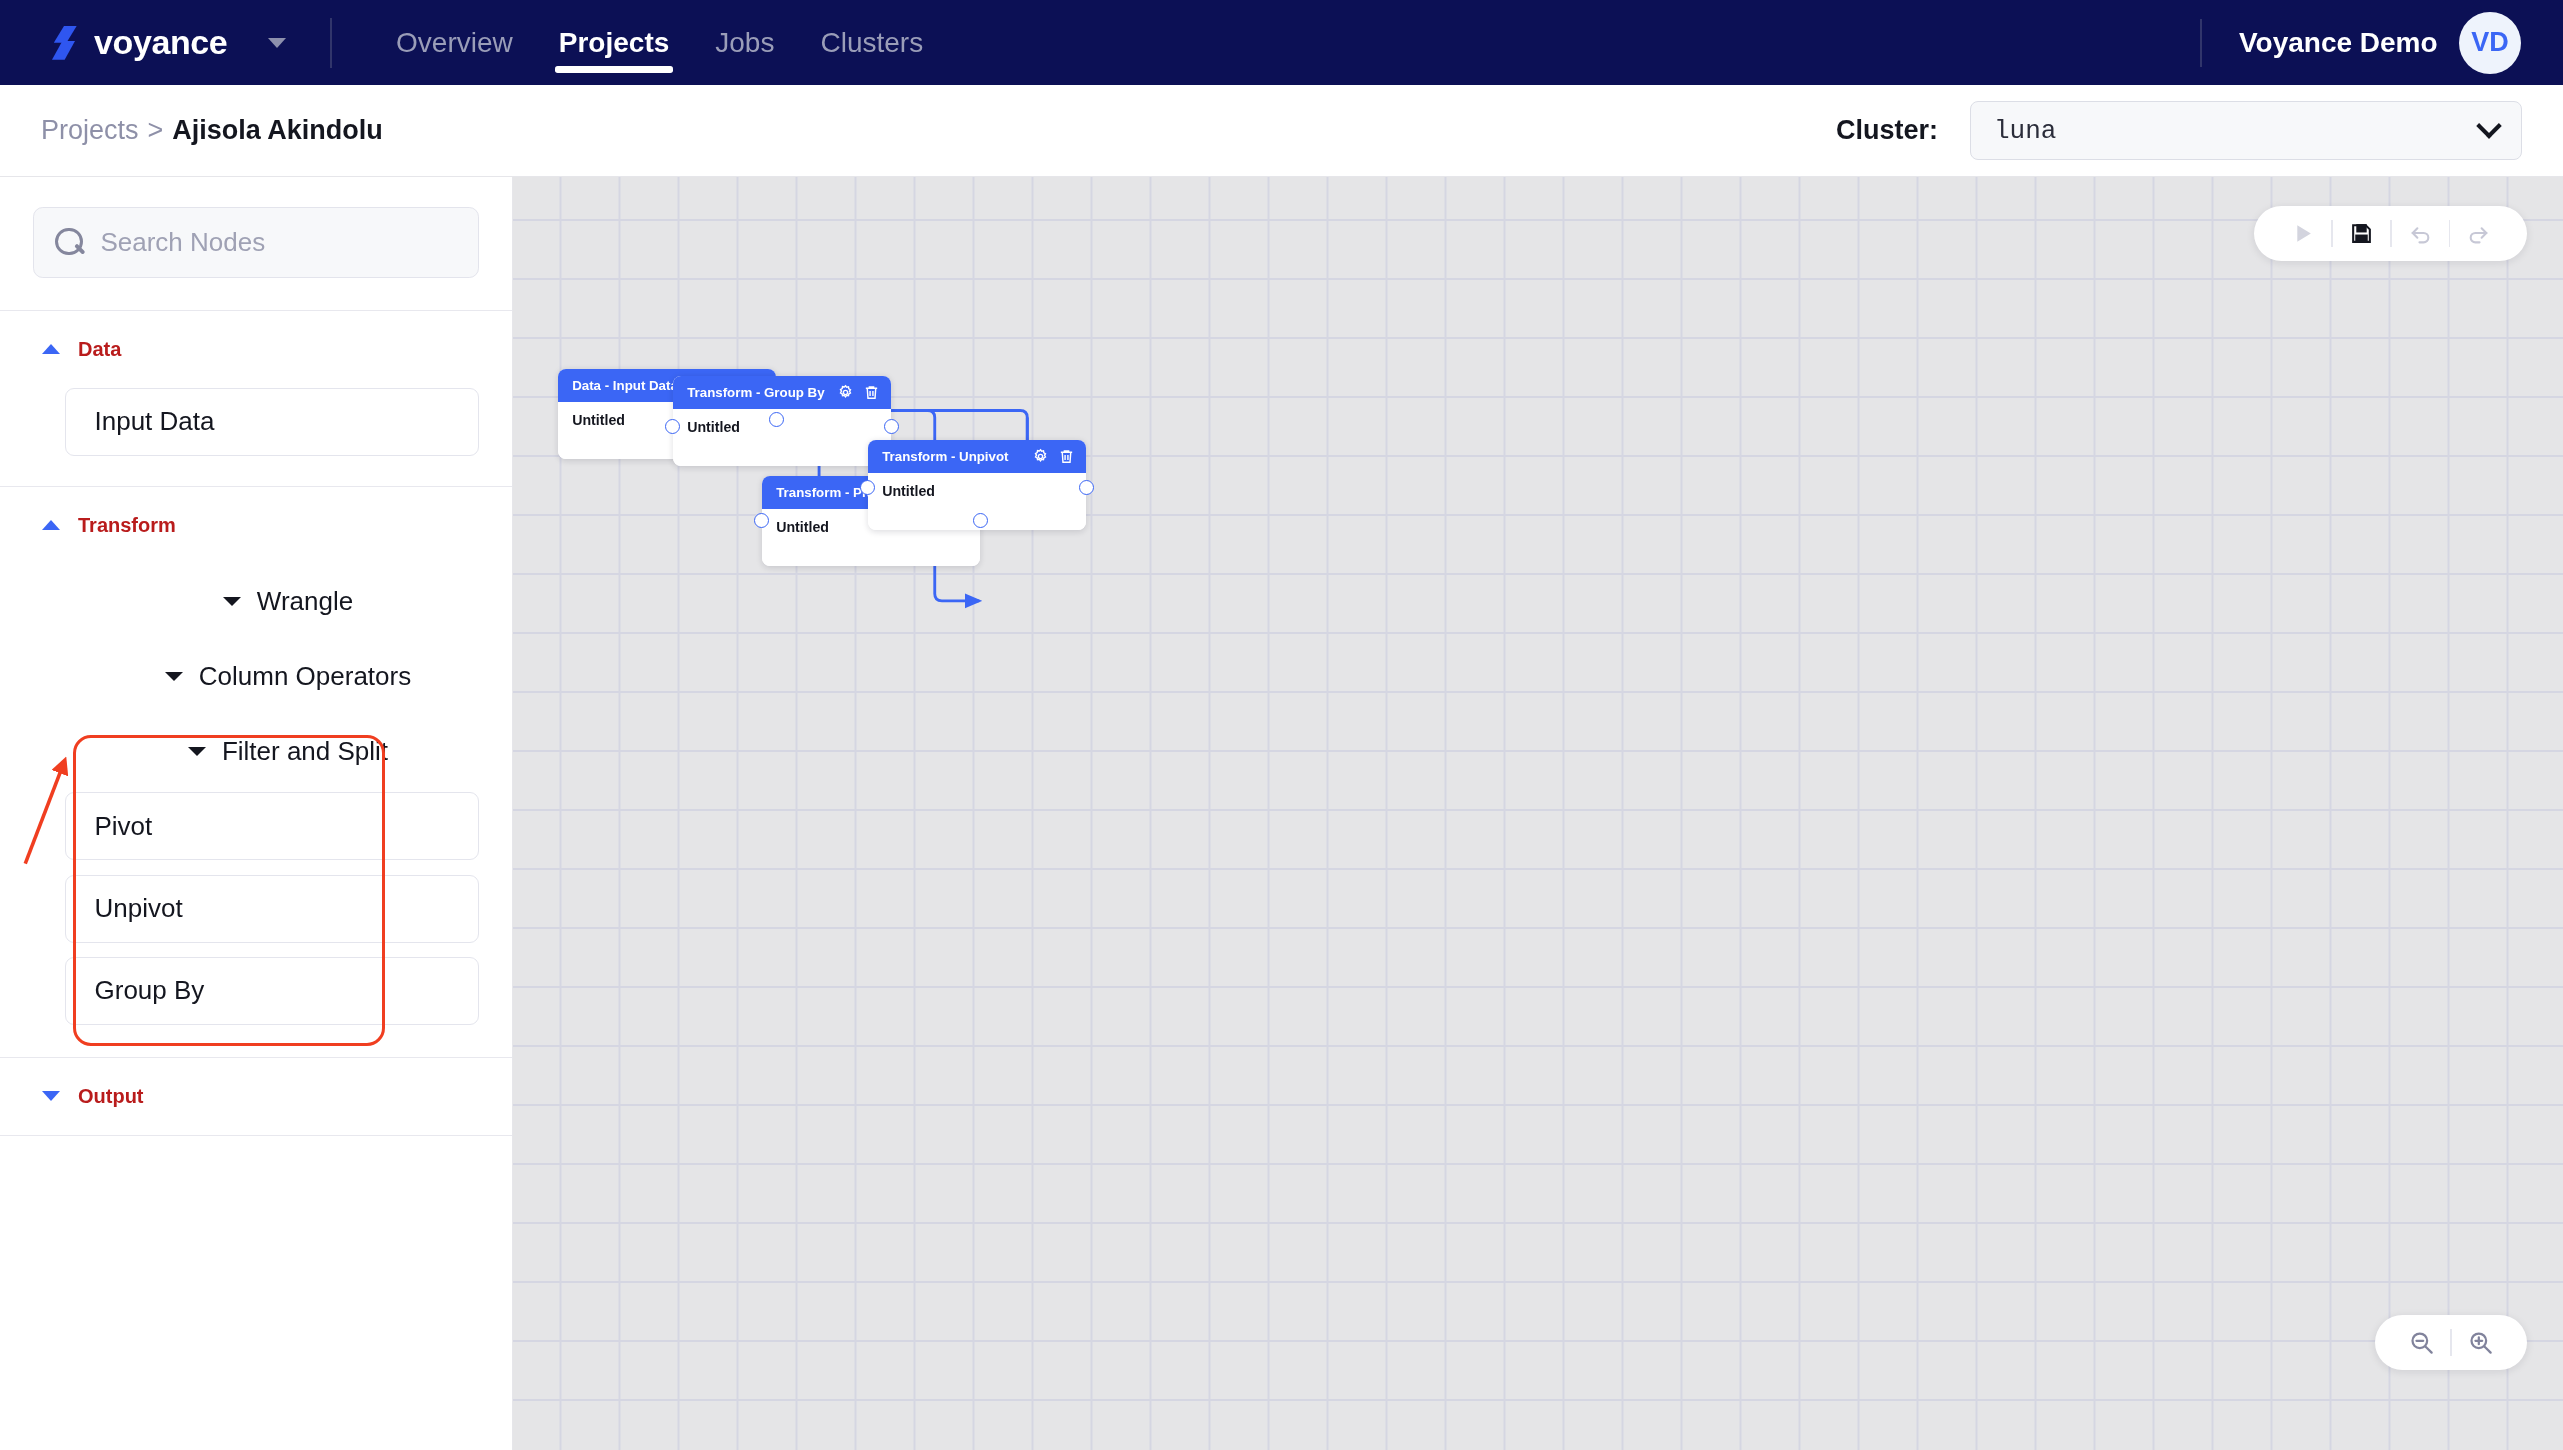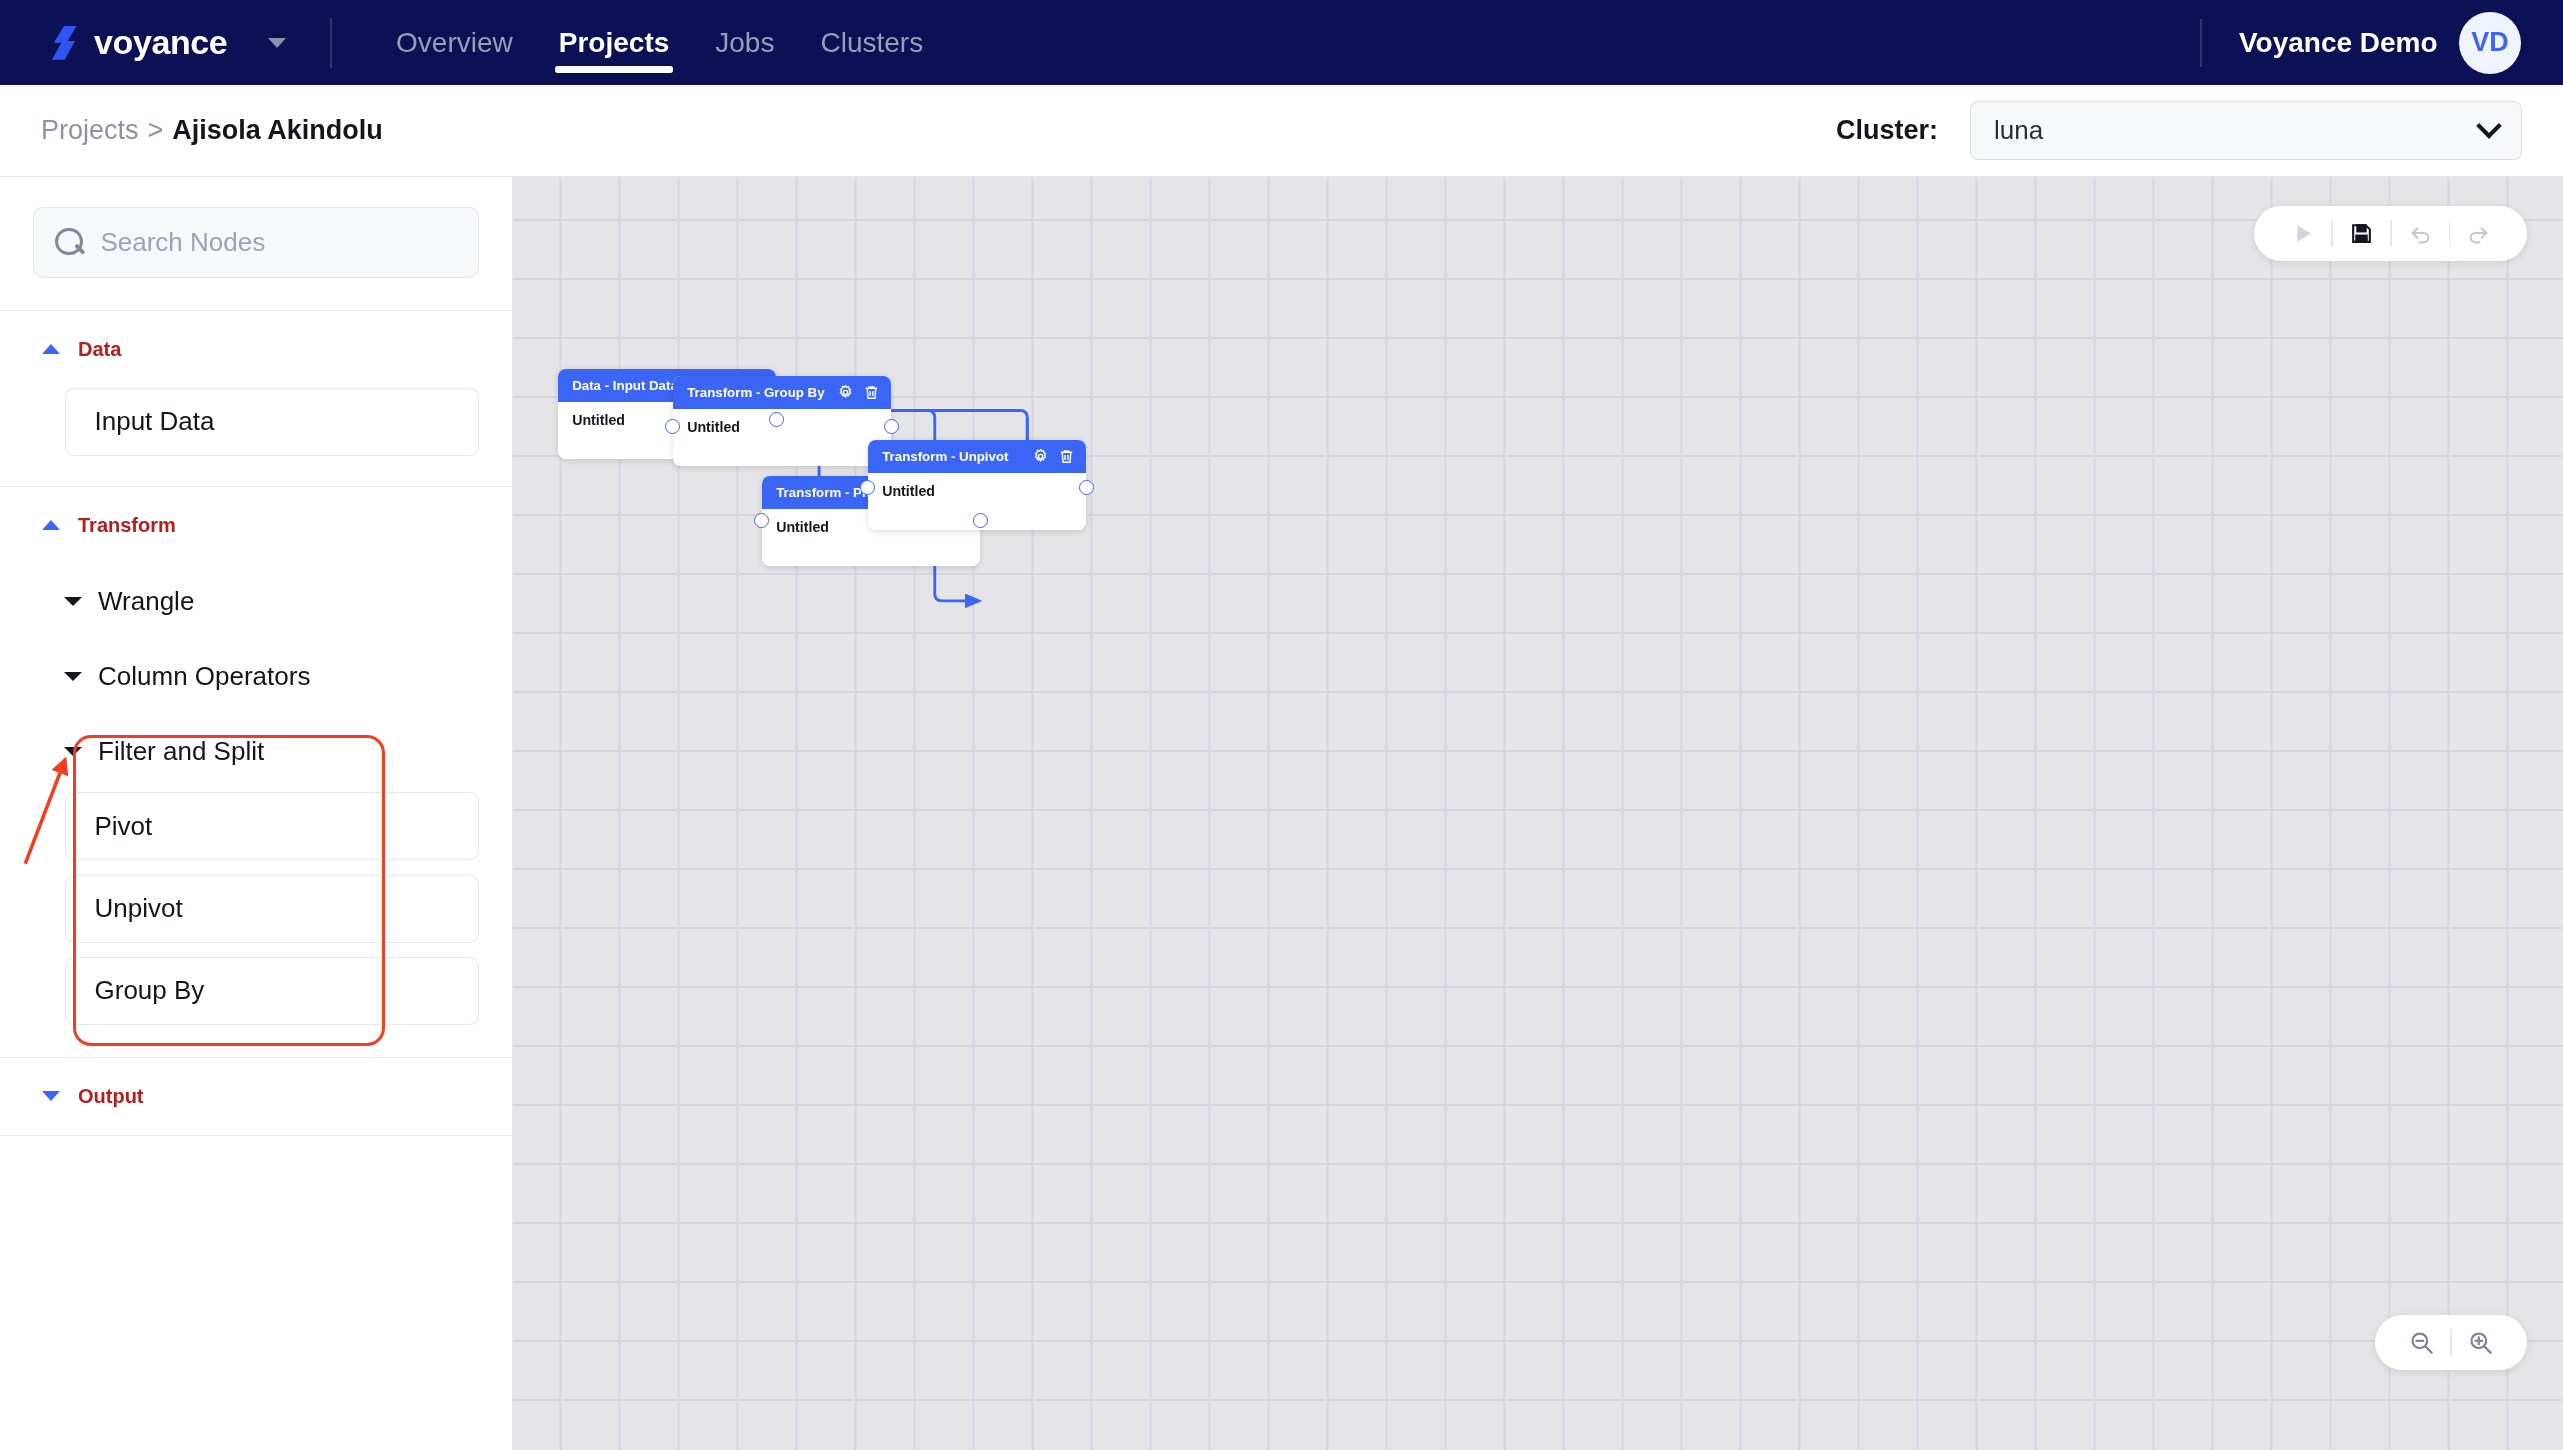--- a/index.html
+++ b/index.html
@@ -66,20 +66,21 @@
   .crumb { margin-left:41px; font-size:27px; display:flex; align-items:center; gap:9px;}
   .crumb .c-link { color:#8e90a8; cursor:pointer; }
   .crumb .c-sep { color:#8e90a8; }
   .crumb .c-cur { color:#14161f; font-weight:700; }
   .cluster-box { margin-left:auto; margin-right:41px; display:flex; align-items:center; }
   .cluster-label { font-size:27px; font-weight:700; color:#14161f; margin-right:32px; }
   .cluster-select {
     width:552px; height:59px; background:#f7f8fa; border:0.9px solid #dcdee6;
     border-radius:8px; display:flex; align-items:center; padding:0 23px;
     cursor:pointer;
+    font-family:Liberation Mono, monospace;
   }
   .cluster-value { font-size:26px; color:#2b2d3a; }
   .chev { margin-left:auto; width:18px; height:18px;
     border-right:4.4px solid #14161f; border-bottom:4.4px solid #14161f;
     transform:rotate(45deg) translate(-3.6px,-3.6px); }
 
   
   .sidebar {
     position:absolute; left:0; top:177px; width:513px; height:1274px;
     background:#ffffff; border-right:0.9px solid #e6e6ea;
@@ -109,21 +110,21 @@
   .tri-down { width:0;height:0;border-left:9.8px solid transparent;border-right:9.8px solid transparent;border-top:10.7px solid #3b66f5; margin-right:18px; flex:none;}
   .tri-up-dark { width:0;height:0;border-left:9px solid transparent;border-right:9px solid transparent;border-bottom:9.8px solid #14161f; margin-right:16px; flex:none;}
   .tri-down-dark { width:0;height:0;border-left:9px solid transparent;border-right:9px solid transparent;border-top:9.8px solid #14161f; margin-right:16px; flex:none;}
   .sec-title { font-size:20px; font-weight:700; color:#b91c1c; }
 
   .node-chip {
     margin:0 33px 0 65px; height:68px; border:0.9px solid #e4e5ed; border-radius:9px;
     display:flex; align-items:center; padding-left:28.5px; font-size:26px; color:#14161f;
     background:#fff; cursor:grab;
   }
-  .sub-head { display:flex; align-items:center; height:75px; padding-left:64px; cursor:pointer; }
+  .sub-head { display:flex; align-items:center; height:75px; padding-left:64px; cursor:pointer;justify-content:center; }
   .sub-title { font-size:26px; color:#14161f; }
 
   .gp-chips { margin-top:3.6px; }
   .gp-chips .node-chip { margin-bottom:14.2px;text-align:right; }
 
   
   .anno-box {
     position:absolute; left:73px; top:735px; width:312px; height:311px;
     border:3.6px solid #f03e20; border-radius:18px; pointer-events:none; z-index:40;
   }

